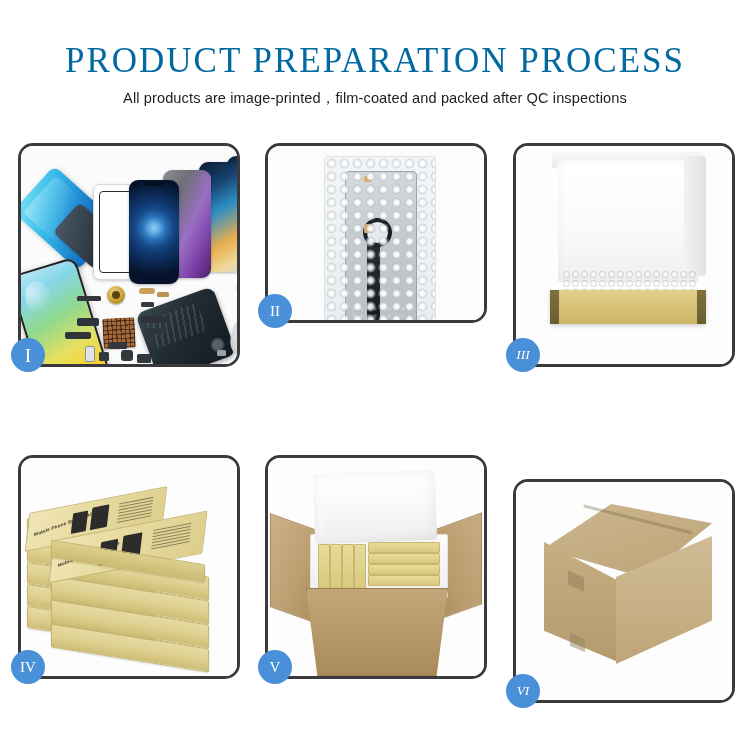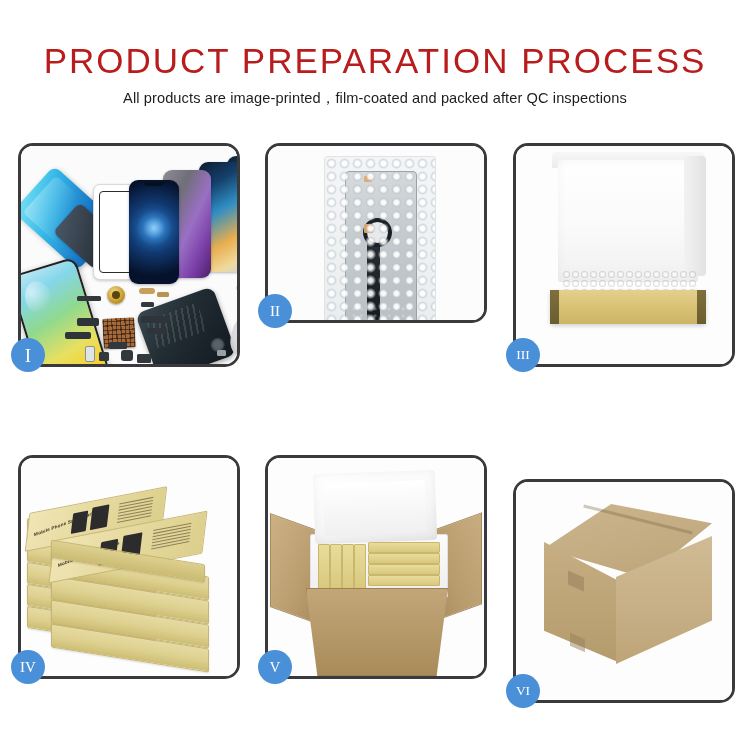--- a/index.html
+++ b/index.html
@@ -11,22 +11,22 @@
     overflow:hidden;
     position:relative;
   }
   #page{position:relative;width:750px;height:750px;}
 
   
   .header{position:absolute;left:0;top:0;width:750px;text-align:center;}
   .title{
     position:absolute;left:0;top:41px;width:750px;
     font-size:35px;letter-spacing:2.0px;
-    font-weight:400;color:#b91c1c;
-    font-family:Liberation Sans, sans-serif;
+    font-weight:400;color:#0369a1;
+    font-family:Liberation Serif, serif;
     white-space:nowrap;
   }
   .subtitle{
     position:absolute;left:0;top:89px;width:750px;
     font-size:14.6px;color:#1d1d1d;letter-spacing:.1px;
     font-family:"Liberation Sans", sans-serif;
     white-space:nowrap;
   }
 
   
@@ -52,21 +52,21 @@
     background:#4a90d9;
     color:#ffffff;
     display:flex;align-items:center;justify-content:center;
     font-family:"Liberation Serif", serif;
     font-size:19px;letter-spacing:0px;
     line-height:1;
     z-index:40;
     box-sizing:border-box;
   }
   .badge.wide{font-size:15px;}
-  .badge.xwide{font-size:13.5px;}
+  .badge.xwide{font-size:13.5px;font-style:italic;}
 
   
   .p1bg{position:absolute;inset:0;background:#fbfbfb;}
   .phone{
     position:absolute;border-radius:9px;
     box-shadow:0 1px 3px rgba(0,0,0,.28);
   }
   
   .flexscreen{
     position:absolute;left:14px;top:28px;width:62px;height:88px;

